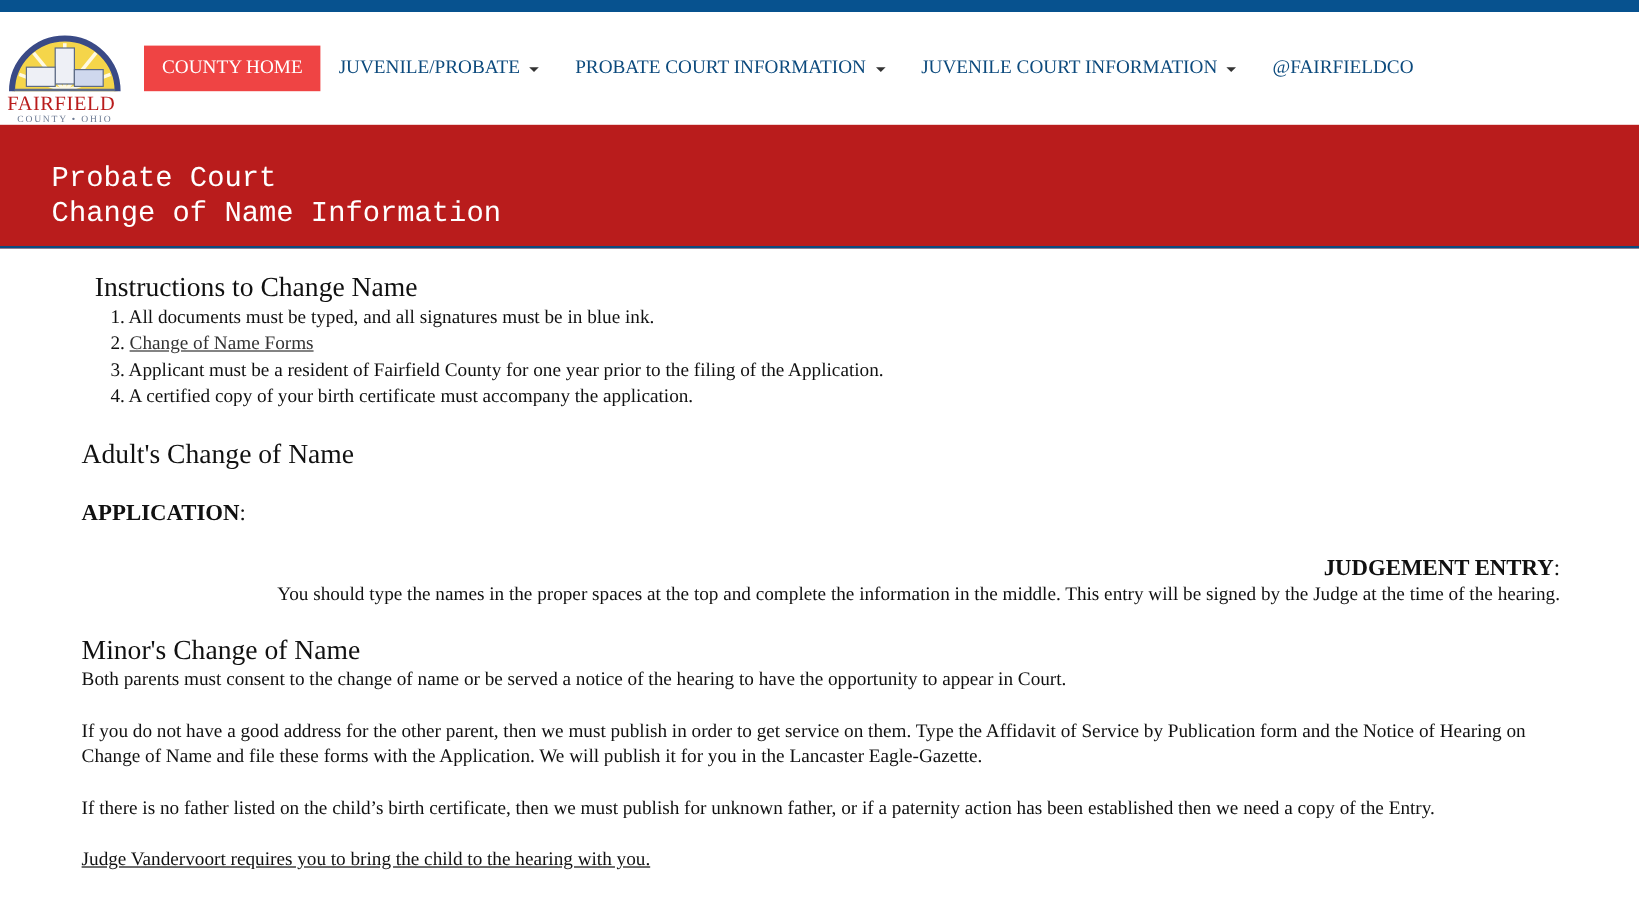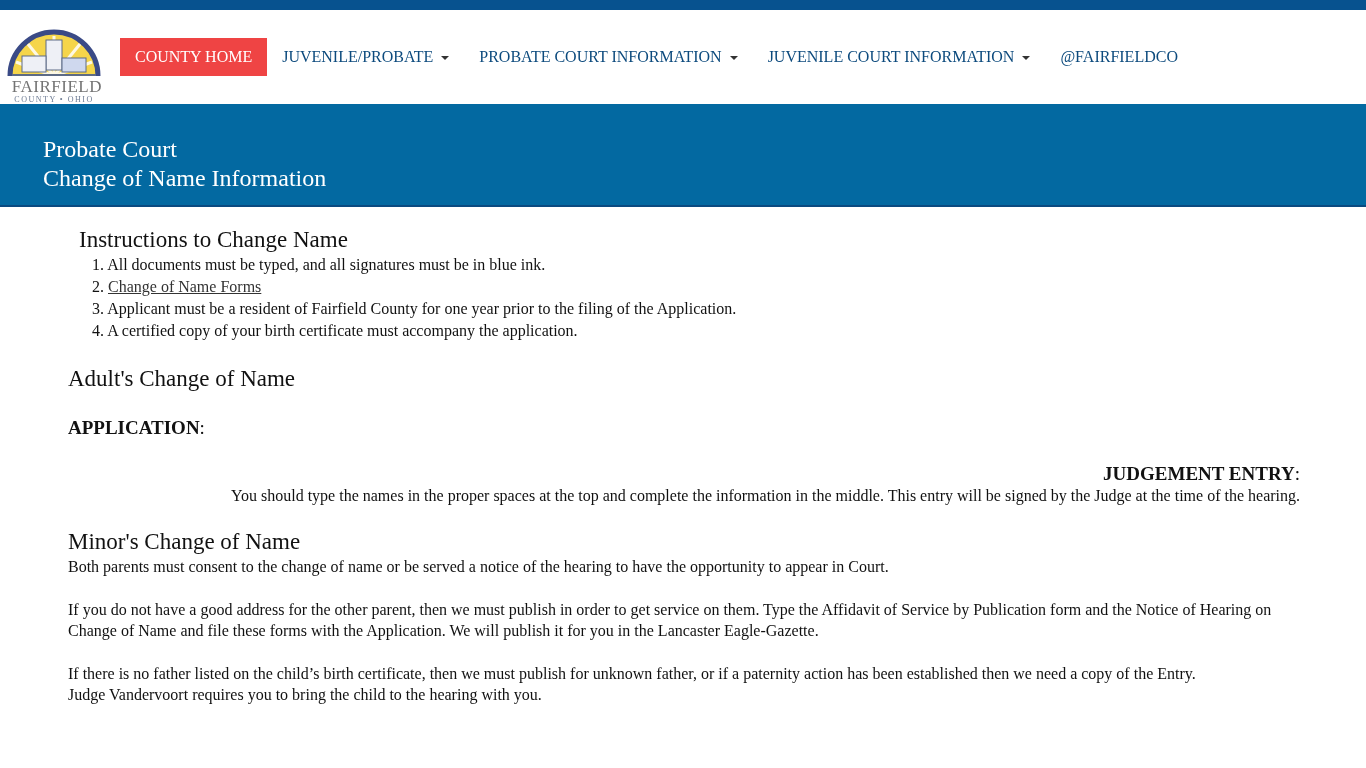--- a/index.html
+++ b/index.html
@@ -3,29 +3,29 @@
 <meta charset="utf-8">
 <style>
   * { box-sizing: border-box; margin: 0; padding: 0; }
   html, body { width: 1366px; height: 768px; overflow: hidden; background: #ffffff; }
   body { font-family: "Liberation Serif", "DejaVu Serif", serif; color: #111; position: relative; }
 
   .topbar { position: absolute; left: 0; top: 0; width: 1366px; height: 10px; background: #07528f; }
 
   .navbar { position: absolute; left: 0; top: 10px; width: 1366px; height: 94px; background: #ffffff; }
   .logo { position: absolute; left: 6px; top: 12px; width: 96px; height: 82px; }
-  .logo-text { position: absolute; left: 0; top: 56px; width: 96px; text-align: right; color: #737373; font-size: 17px; letter-spacing: 0.5px; line-height: 17px; }
+  .logo-text { position: absolute; left: 0; top: 56px; width: 96px; text-align: left; color: #b91c1c; font-size: 17px; letter-spacing: 0.5px; line-height: 17px; }
   .logo-sub { position: absolute; left: 0; top: 73px; width: 96px; text-align: center; color: #6c7a92; font-size: 8px; letter-spacing: 1.5px; line-height: 9px; }
 
   .nav { position: absolute; left: 120px; top: 28px; height: 38px; display: flex; align-items: center; }
   .nav-item { height: 38px; display: flex; align-items: center; padding: 0 15px; color: #0c4a7d; font-size: 16px; white-space: nowrap; cursor: pointer; }
   .nav-item.active { background: #ef4444; color: #ffffff; }
   .caret { display: inline-block; width: 0; height: 0; border-left: 4px solid transparent; border-right: 4px solid transparent; border-top: 4px solid #333; margin-left: 8px; margin-top: 2px; }
 
-  .banner { position: absolute; left: 0; top: 104px; width: 1366px; height: 103px; background: #0369a1; border-bottom: 2px solid #0a4a80; }
+  .banner { position: absolute; left: 0; top: 104px; width: 1366px; height: 103px; background: #b91c1c; border-bottom: 2px solid #0a4a80; font-family: Liberation Mono, monospace; }
   .banner-line { position: absolute; left: 43px; color: #ffffff; font-size: 24px; line-height: 29px; }
   .banner-line.l1 { top: 31px; }
   .banner-line.l2 { top: 60px; }
 
   .content { position: absolute; left: 68px; top: 226px; width: 1232px; font-size: 16px; line-height: 21px; color: #111; }
   .h-instr { font-size: 23px; line-height: 28px; margin-left: 11px; margin-bottom: 0; }
   ol.steps { margin-left: 24px; padding-left: 0; list-style: none; }
   ol.steps li { line-height: 22px; }
   ol.steps a { color: #333; text-decoration: underline; }
   .h-sec { font-size: 23px; line-height: 28px; font-weight: normal; }
@@ -103,14 +103,14 @@
 
   <div style="margin-top:24px;text-align:right;">
     <div><span class="lbl">JUDGEMENT ENTRY</span><span class="lbl-colon" style="font-size:19px;">:</span></div>
     <p>You should type the names in the proper spaces at the top and complete the information in the middle. This entry will be signed by the Judge at the time of the hearing.</p>
   </div>
 
   <h3 class="h-sec" style="margin-top:22px;">Minor's Change of Name</h3>
   <p>Both parents must consent to the change of name or be served a notice of the hearing to have the opportunity to appear in Court.</p>
   <p style="margin-top:22px;">If you do not have a good address for the other parent, then we must publish in order to get service on them. Type the Affidavit of Service by Publication form and the Notice of Hearing on Change of Name and file these forms with the Application. We will publish it for you in the Lancaster Eagle-Gazette.</p>
   <p style="margin-top:22px;">If there is no father listed on the child’s birth certificate, then we must publish for unknown father, or if a paternity action has been established then we need a copy of the Entry.</p>
-  <p style="">Judge Vandervoort requires you to bring the child to the hearing with you.</p>
+  <p style="margin-top:22px;text-decoration:underline;">Judge Vandervoort requires you to bring the child to the hearing with you.</p>
 </main>
 
 </body></html>

